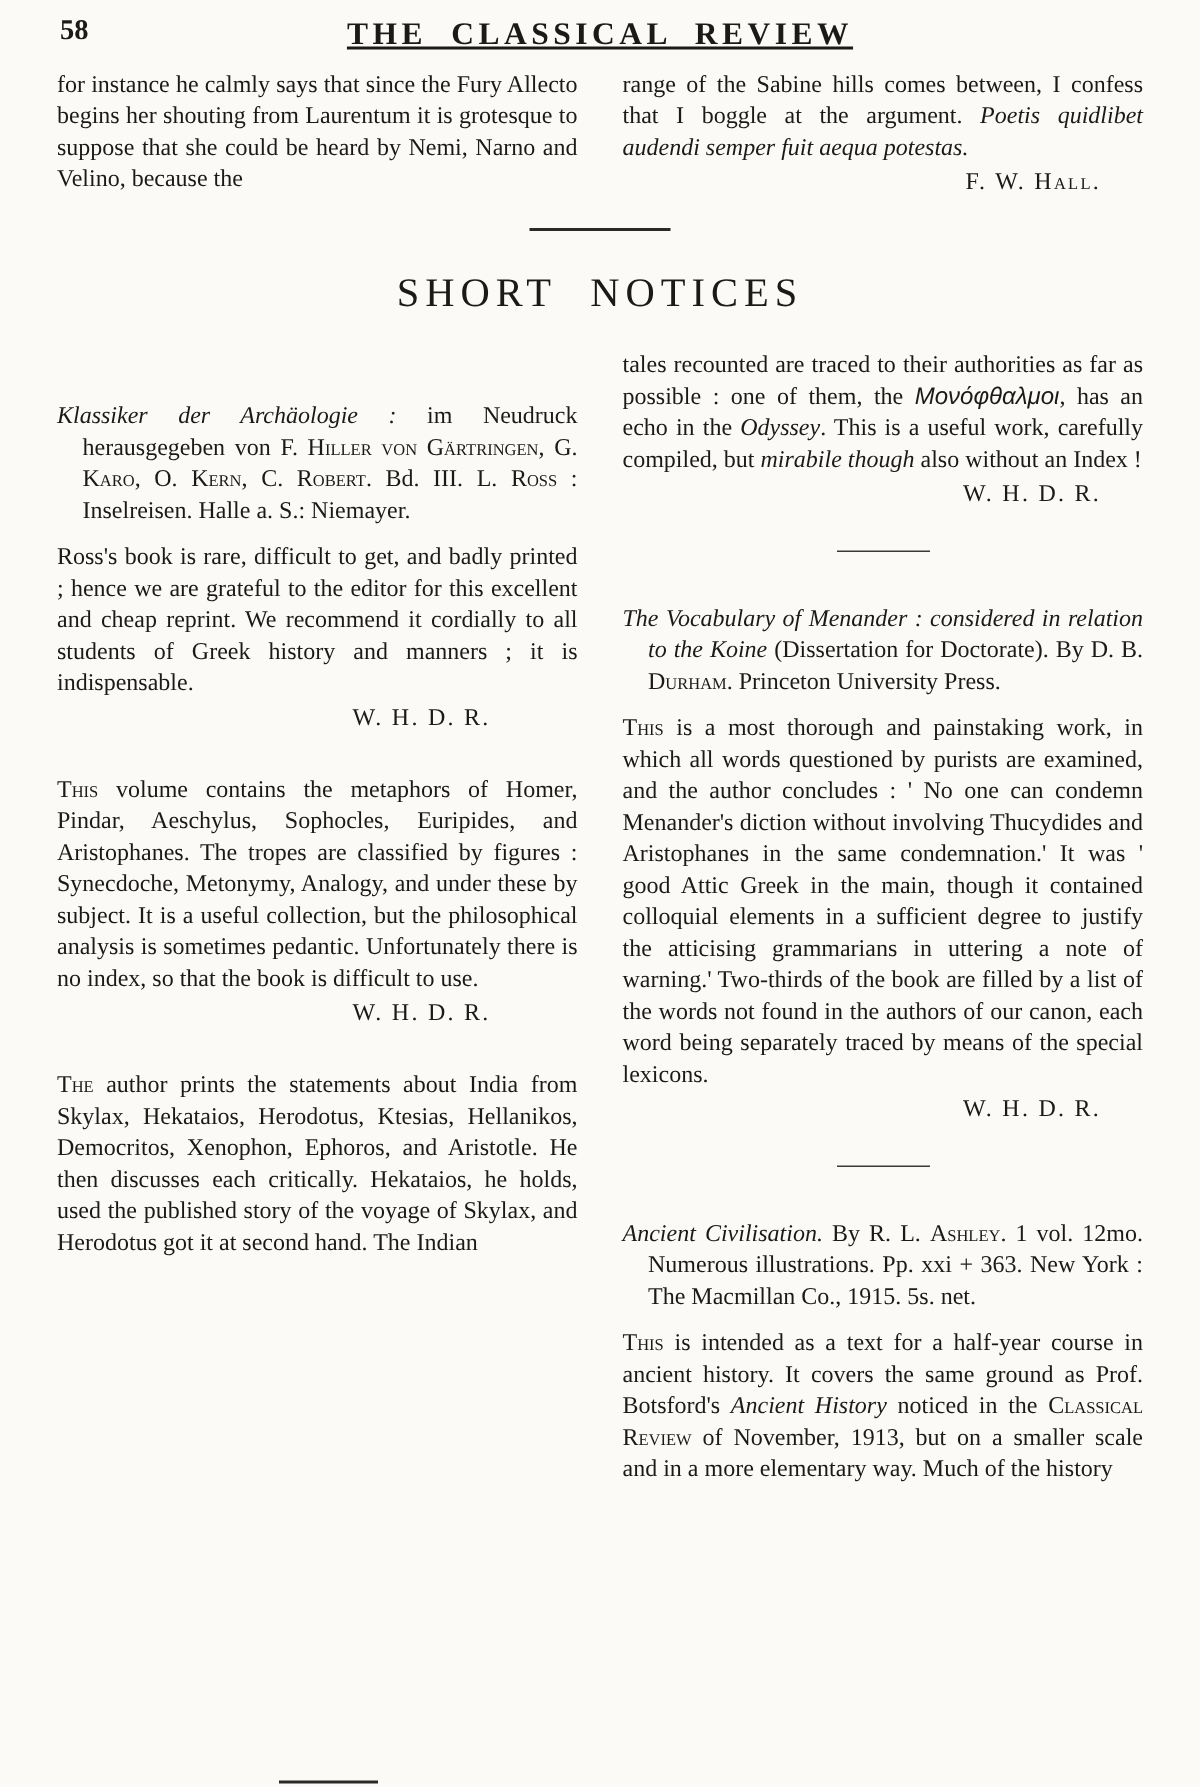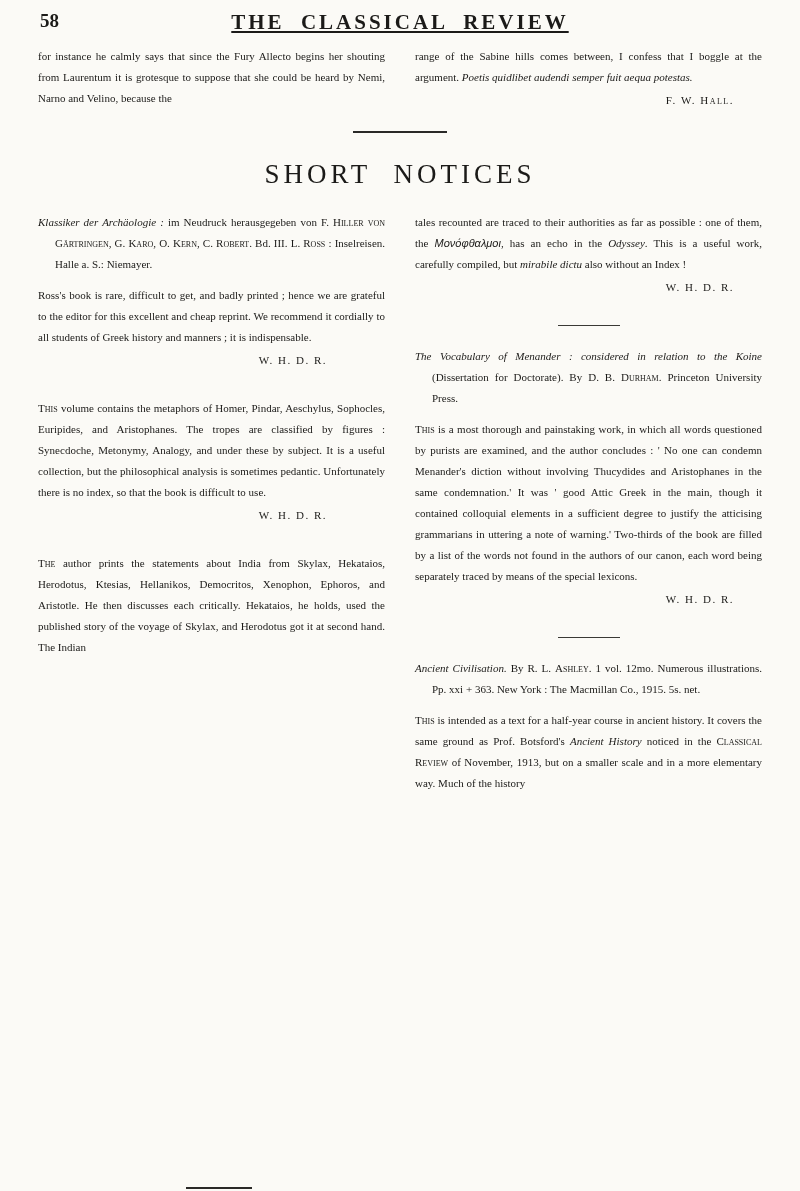--- a/index.html
+++ b/index.html
@@ -9,30 +9,30 @@
     font-family:"Liberation Serif", serif;
   }
   .page{padding:8px 38px 0 38px;position:relative;height:1183px;}
   .header{position:relative;height:32px;margin-bottom:6px;}
   .page-num{position:absolute;left:2px;top:2px;font-size:19px;font-weight:bold;}
   .journal-title{
     text-align:center;font-size:21px;font-weight:bold;
     letter-spacing:3px;word-spacing:8px;padding-top:2px;text-decoration:underline;
   }
   .cols{display:flex;gap:30px;}
-  .col{width:347px;font-size:11px;line-height:21px;text-align:justify;}
+  .col{width:347px;font-size:16px;line-height:21px;text-align:justify;}
   p{margin:0;}
   .top-rule{width:94px;height:2px;background:#2a2927;margin:20px auto 0 auto;}
   .section-title{
     text-align:center;font-size:27px;font-weight:normal;
     letter-spacing:4px;word-spacing:12px;margin:26px 0 22px 0;
   }
   .notice{margin-bottom:27px;}
   .notice:last-child{margin-bottom:0;}
-  .notice-heading{padding-left:17px;text-indent:-17px;margin-bottom:10px;}
+  .notice-heading{padding-left:17px;text-indent:-17px;margin-bottom:10px;margin-top:34px;}
   .signature{
     text-align:right;padding-right:58px;letter-spacing:1.5px;
     font-variant:small-caps;margin-top:2px;
   }
   .col-right .signature{padding-right:28px;}
   .mini-rule{width:62px;height:1px;background:#3a3935;margin:20px auto 20px auto;}
   .bottom-mark{position:absolute;left:186px;bottom:2px;width:66px;height:2px;background:#2a2927;}
   .s-i{font-style:italic;}
   .s-sc{font-variant:small-caps;}
   .s-g{font-family:Liberation Sans, sans-serif;font-style:italic;}
@@ -76,21 +76,21 @@
 
       <div class="notice">
         <p class="notice-body"><span class="s-sc">The</span><span> author prints the statements about India from Skylax, Hekataios, Herodotus, Ktesias, Hellanikos, Democritos, Xenophon, Ephoros, and Aristotle.  He then discusses each critically.  Hekataios, he holds, used the published story of the voyage of Skylax, and Herodotus got it at second hand.  The Indian</span></p>
       </div>
 
     </div>
 
     <div class="col col-right">
 
       <div class="notice">
-        <p class="notice-body"><span>tales recounted are traced to their authorities as far as possible : one of them, the </span><span class="s-g">Μονόφθαλμοι</span><span>, has an echo in the </span><span class="s-i">Odyssey</span><span>.  This is a useful work, carefully compiled, but </span><span class="s-i">mirabile dictu</span><span> also without an Index !</span></p>
+        <p class="notice-body"><span>tales recounted are traced to their authorities as far as possible : one of them, the </span><span class="s-g">Μονόφθαλμοι</span><span>, has an echo in the </span><span class="s-i">Odyssey</span><span>.  This is a useful work, carefully compiled, but </span><span class="s-i">mirabile though</span><span> also without an Index !</span></p>
         <p class="signature">W. H. D. R.</p>
       </div>
 
       <div class="mini-rule"></div>
 
       <div class="notice">
         <p class="notice-heading"><span class="s-i">The Vocabulary of Menander : considered in relation to the Koine </span><span>(Dissertation for Doctorate).  By D. B. </span><span class="s-sc">Durham</span><span>.  Princeton University Press.</span></p>
         <p class="notice-body"><span class="s-sc">This</span><span> is a most thorough and painstaking work, in which all words questioned by purists are examined, and the author concludes : ' No one can condemn Menander's diction without involving Thucydides and Aristophanes in the same condemnation.'  It was ' good Attic Greek in the main, though it contained colloquial elements in a sufficient degree to justify the atticising grammarians in uttering a note of warning.'  Two-thirds of the book are filled by a list of the words not found in the authors of our canon, each word being separately traced by means of the special lexicons.</span></p>
         <p class="signature">W. H. D. R.</p>
       </div>

